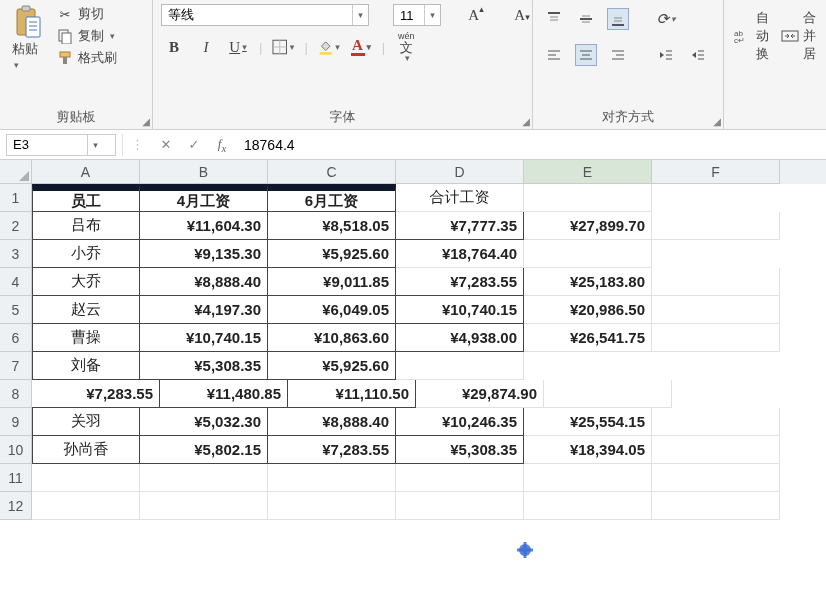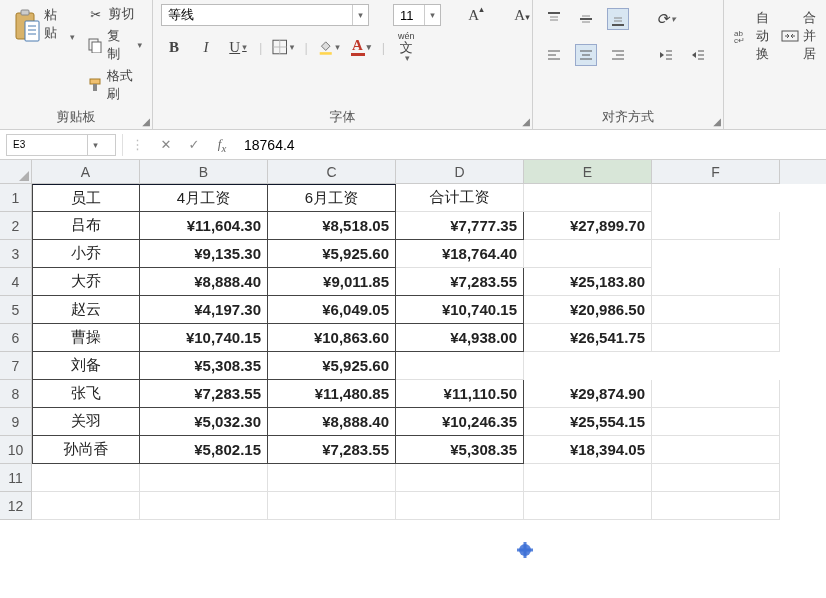--- a/index.html
+++ b/index.html
@@ -4,21 +4,21 @@
 <style>
 * { box-sizing: border-box; margin: 0; padding: 0; }
 body { font-family: "Microsoft YaHei", Arial, sans-serif; font-size: 13px; background: #fff; color: #333; width: 826px; height: 598px; overflow: hidden; }
 
 
 .ribbon { display: flex; border-bottom: 1px solid #d0d0d0; background: #f5f5f5; height: 130px; }
 .rgroup { display: flex; flex-direction: column; border-right: 1px solid #d0d0d0; padding: 4px 8px 2px 8px; }
 .rgroup-body { flex: 1; display: flex; align-items: flex-start; gap: 6px; }
 .rgroup-label { text-align: center; font-size: 13px; color: #555; padding: 3px 0 1px; }
 
-.big-btn { display: flex; flex-direction: row; align-items: flex-end; gap: 2px; padding: 2px 4px; cursor: pointer; }
+.big-btn { display: flex; flex-direction: column; align-items: flex-start; gap: 2px; padding: 2px 4px; cursor: pointer; }
 .big-btn .ic { width: 32px; height: 32px; display: flex; align-items: center; justify-content: center; }
 .big-btn .lbl { font-size: 13px; color: #444; }
 .vlist { display: flex; flex-direction: column; gap: 2px; }
 .hbtn { display: flex; align-items: center; gap: 4px; padding: 1px 2px; cursor: pointer; font-size: 13px; color: #444; }
 .hbtn .ic { width: 18px; height: 18px; display: flex; align-items: center; justify-content: center; }
 .dd-caret { font-size: 9px; color: #666; margin-left: 2px; }
 
 .font-combo { display: flex; align-items: center; border: 1px solid #bbb; background: #fff; height: 22px; }
 .font-combo input { border: none; outline: none; padding: 0 6px; font-size: 13px; height: 20px; }
 .font-name input { width: 190px; }
@@ -28,39 +28,39 @@
 .row { display: flex; align-items: flex-end; gap: 24px; }
 .irow { display: flex; align-items: center; gap: 10px; padding: 4px 2px; }
 .ibtn { width: 22px; height: 22px; display: flex; align-items: center; justify-content: center; cursor: pointer; font-size: 15px; color: #444; position: relative; }
 .ibtn.sel { background: #d8e6f2; border: 1px solid #9ac; }
 .launcher { position: absolute; right: 2px; bottom: 2px; font-size: 10px; color: #888; cursor: pointer; }
 .rgroup { position: relative; }
 
 
 .fbar { display: flex; align-items: center; border-bottom: 1px solid #d0d0d0; height: 30px; background: #fff; }
 .namebox { width: 110px; border: 1px solid #ccc; margin: 3px 6px; height: 22px; display: flex; align-items: center; }
-.namebox input { border: none; outline: none; width: 80px; padding: 0 6px; font-size: 10px; }
+.namebox input { border: none; outline: none; width: 80px; padding: 0 6px; font-size: 13px; }
 .fbar-sep { width: 30px; border-left: 1px solid #e0e0e0; height: 22px; display: flex; align-items: center; justify-content: center; color: #bbb; }
 .fbar-btn { width: 28px; height: 22px; display: flex; align-items: center; justify-content: center; color: #888; cursor: pointer; }
 .fx { font-style: italic; font-family: serif; color: #666; }
 .fbar-input { flex: 1; border: none; outline: none; padding: 0 8px; font-size: 14px; height: 22px; }
 
 
 .grid { display: flex; flex-direction: column; }
 .ghead { display: flex; height: 24px; background: #eef1f4; }
 .corner { width: 32px; border-right: 1px solid #ccc; border-bottom: 1px solid #ccc; background: #eef1f4; position: relative; }
 .corner::after { content: ""; position: absolute; right: 2px; bottom: 2px; width: 0; height: 0; border-style: solid; border-width: 0 0 10px 10px; border-color: transparent transparent #b0b0b0 transparent; }
 .chead { border-right: 1px solid #ccc; border-bottom: 1px solid #ccc; display: flex; align-items: center; justify-content: center; font-size: 14px; color: #555; cursor: pointer; }
 .chead.sel { background: #d8e6d8; }
 .grow { display: flex; height: 28px; }
 .rhead { width: 32px; border-right: 1px solid #ccc; border-bottom: 1px solid #ccc; background: #eef1f4; display: flex; align-items: center; justify-content: center; font-size: 14px; color: #555; cursor: pointer; }
 .cell { border-right: 1px solid #e0e0e0; border-bottom: 1px solid #e0e0e0; display: flex; align-items: center; padding: 0 6px; font-size: 15px; color: #222; overflow: hidden; white-space: nowrap; }
 .cell.b-r { border-right: 1px solid #444; }
 .cell.b-b { border-bottom: 1px solid #444; }
-.cell.b-t { border-top: 1px solid #0f172a; }
+.cell.b-t { border-top: 7px solid #0f172a; font-weight: bold; }
 .cell.b-l { border-left: 1px solid #444; }
 .cell.c { justify-content: center; }
 .cell.r { justify-content: flex-end; font-weight: bold; }
 .colA { width: 108px; } .colB { width: 128px; } .colC { width: 128px; } .colD { width: 128px; } .colE { width: 128px; } .colF { width: 128px; }
 
 .cursor-icon { position: absolute; left: 515px; top: 540px; width: 20px; height: 20px; pointer-events: none; }
 .cursor-icon svg { filter: drop-shadow(0 0 1px #fff); }
 </style>
 </head>
 <body>
@@ -349,21 +349,20 @@
       </div>
       <div class="grow">
         <div class="rhead">7</div>
         <div class="cell c b-l b-r b-b colA">刘备</div>
         <div class="cell r b-r b-b colB">¥5,308.35</div>
         <div class="cell r b-r b-b colD">¥5,925.60</div>
         <div class="cell colF"></div>
       </div>
       <div class="grow">
         <div class="rhead">8</div>
-        <div class="cell c b-l b-r b-b colA">张飞</div>
         <div class="cell r b-r b-b colB">¥7,283.55</div>
         <div class="cell r b-r b-b colC">¥11,480.85</div>
         <div class="cell r b-r b-b colD">¥11,110.50</div>
         <div class="cell r colE">¥29,874.90</div>
         <div class="cell colF"></div>
       </div>
       <div class="grow">
         <div class="rhead">9</div>
         <div class="cell c b-l b-r b-b colA">关羽</div>
         <div class="cell r b-r b-b colB">¥5,032.30</div>

